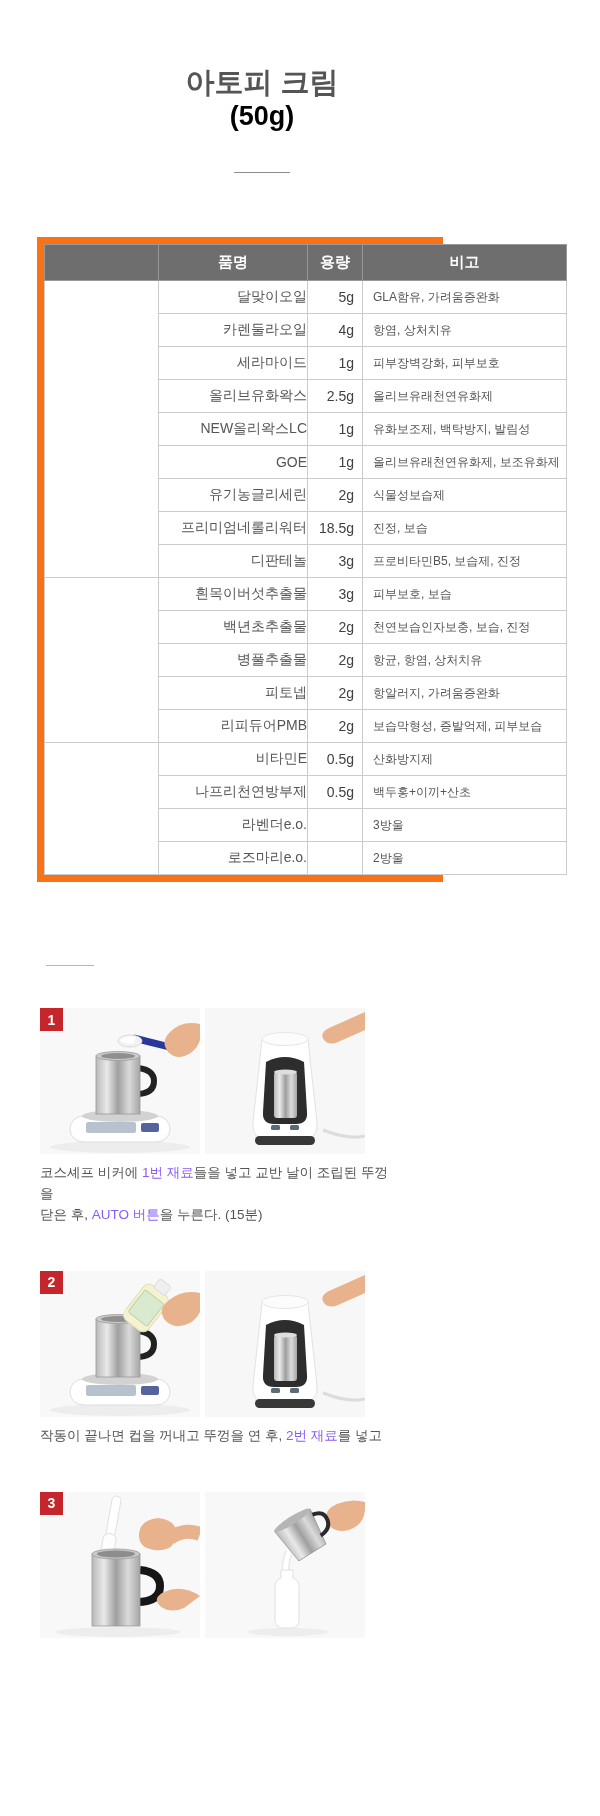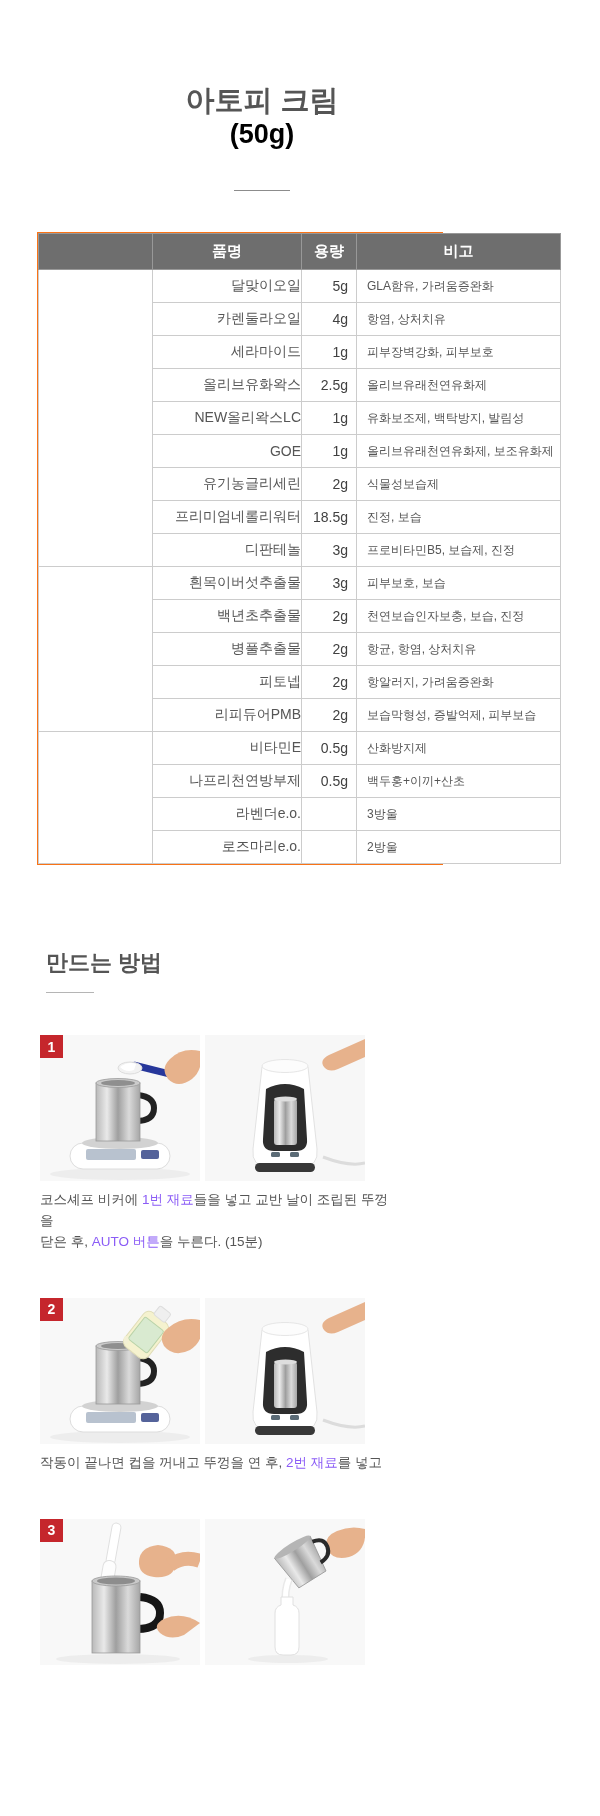--- a/index.html
+++ b/index.html
@@ -2,30 +2,30 @@
 <html><head>
 <meta charset="utf-8">
 <style>
   * { margin:0; padding:0; box-sizing:border-box; }
   html,body { background:#ffffff; }
   body {
     width:600px; height:1816px; overflow:hidden;
     font-family:"Liberation Sans","DejaVu Sans",sans-serif;
     color:#555;
   }
-  .page { width:480px; padding-top:82px; }
+  .page { width:480px; padding-top:64px; }
 
   
   .title-wrap { width:524px; text-align:center; }
   .page-title { font-size:29px; font-weight:bold; color:#555; line-height:1.25; }
   .page-subtitle { font-size:27px; font-weight:bold; color:#000000; line-height:1.25; }
   .title-divider { width:56px; border-top:1px solid #8c8c8c; margin:38px auto 0; }
 
   
-  .tbl-wrap { margin:41px 37px 0; border:1px solid #f97316; }
+  .tbl-wrap { margin:64px 37px 0; border:7px solid #f97316; }
   table.ingredients { width:100%; border-collapse:collapse; table-layout:fixed; }
   .ingredients th {
     background:#6e6e6e; color:#fff; font-size:15px; font-weight:bold;
     height:36px; border:1px solid #989898; text-align:center;
   }
   .ingredients td {
     border:1px solid #cccccc; height:33px; font-size:13.5px; color:#555;
     background:#fff; white-space:nowrap; overflow:hidden;
   }
   td.cell-name { text-align:right; padding-left:15px; font-size:14px; }
@@ -189,21 +189,20 @@
       <tr>
         <td class="cell-name">로즈마리e.o.</td>
         <td class="cell-amount"></td>
         <td class="cell-note">2방울</td>
       </tr>
     </tbody>
   </table>
   </div>
 
   <div class="method">
-    <h2 class="method-heading">만드는 방법</h2>
     <div class="method-divider"></div>
 
     <div class="steps">
 
       <div class="step">
         <div class="photos">
           <div class="step-badge">1</div>
           <div class="photo">
             <svg class="ill" viewBox="0 0 160 146">
               <rect width="160" height="146" fill="#f8f8f8"></rect>

